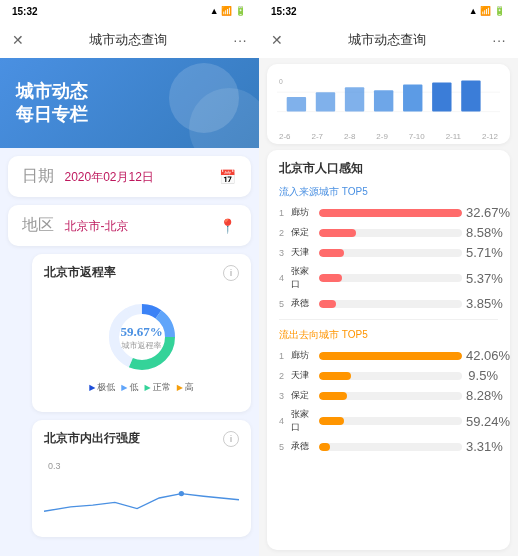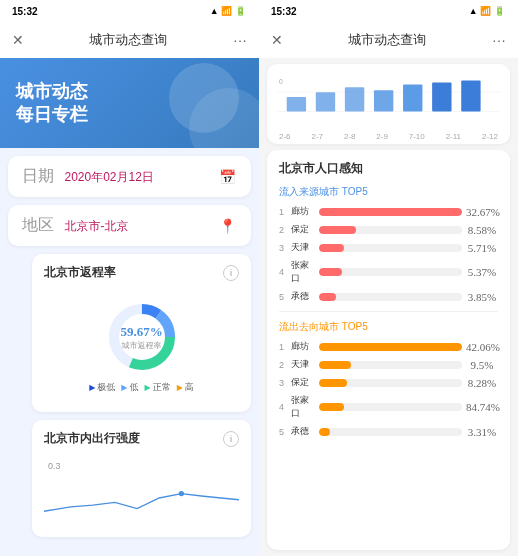--- a/index.html
+++ b/index.html
@@ -292,26 +292,25 @@
       height: 8px;
       background: #f0f0f0;
       border-radius: 4px;
       overflow: hidden;
     }
     .bar-inner {
       height: 100%;
       border-radius: 4px;
     }
     .bar-pct {
-      font-size: 11px;
+      font-size: 13px;
       color: #666;
       width: 32px;
-      text-align: center;
+      text-align: right;
       flex-shrink: 0;
-      font-family: Liberation Serif, serif;
     }
 
     .inflow .bar-inner { background: #ff6b6b; }
     .outflow .bar-inner { background: #ff9500; }
 
     .divider {
       height: 1px;
       background: #f0f0f0;
       margin: 8px 0;
     }
@@ -552,21 +551,21 @@
             <div class="bar-inner" style="width:19.7%"></div>
           </div>
           <span class="bar-pct">8.28%</span>
         </div>
         <div class="bar-row outflow">
           <span class="bar-rank">4</span>
           <span class="bar-city">张家口</span>
           <div class="bar-outer">
             <div class="bar-inner" style="width:17.3%"></div>
           </div>
-          <span class="bar-pct">84.74%</span>
+          <span class="bar-pct">59.24%</span>
         </div>
         <div class="bar-row outflow">
           <span class="bar-rank">5</span>
           <span class="bar-city">承德</span>
           <div class="bar-outer">
             <div class="bar-inner" style="width:7.9%"></div>
           </div>
           <span class="bar-pct">3.31%</span>
         </div>
       </div>

